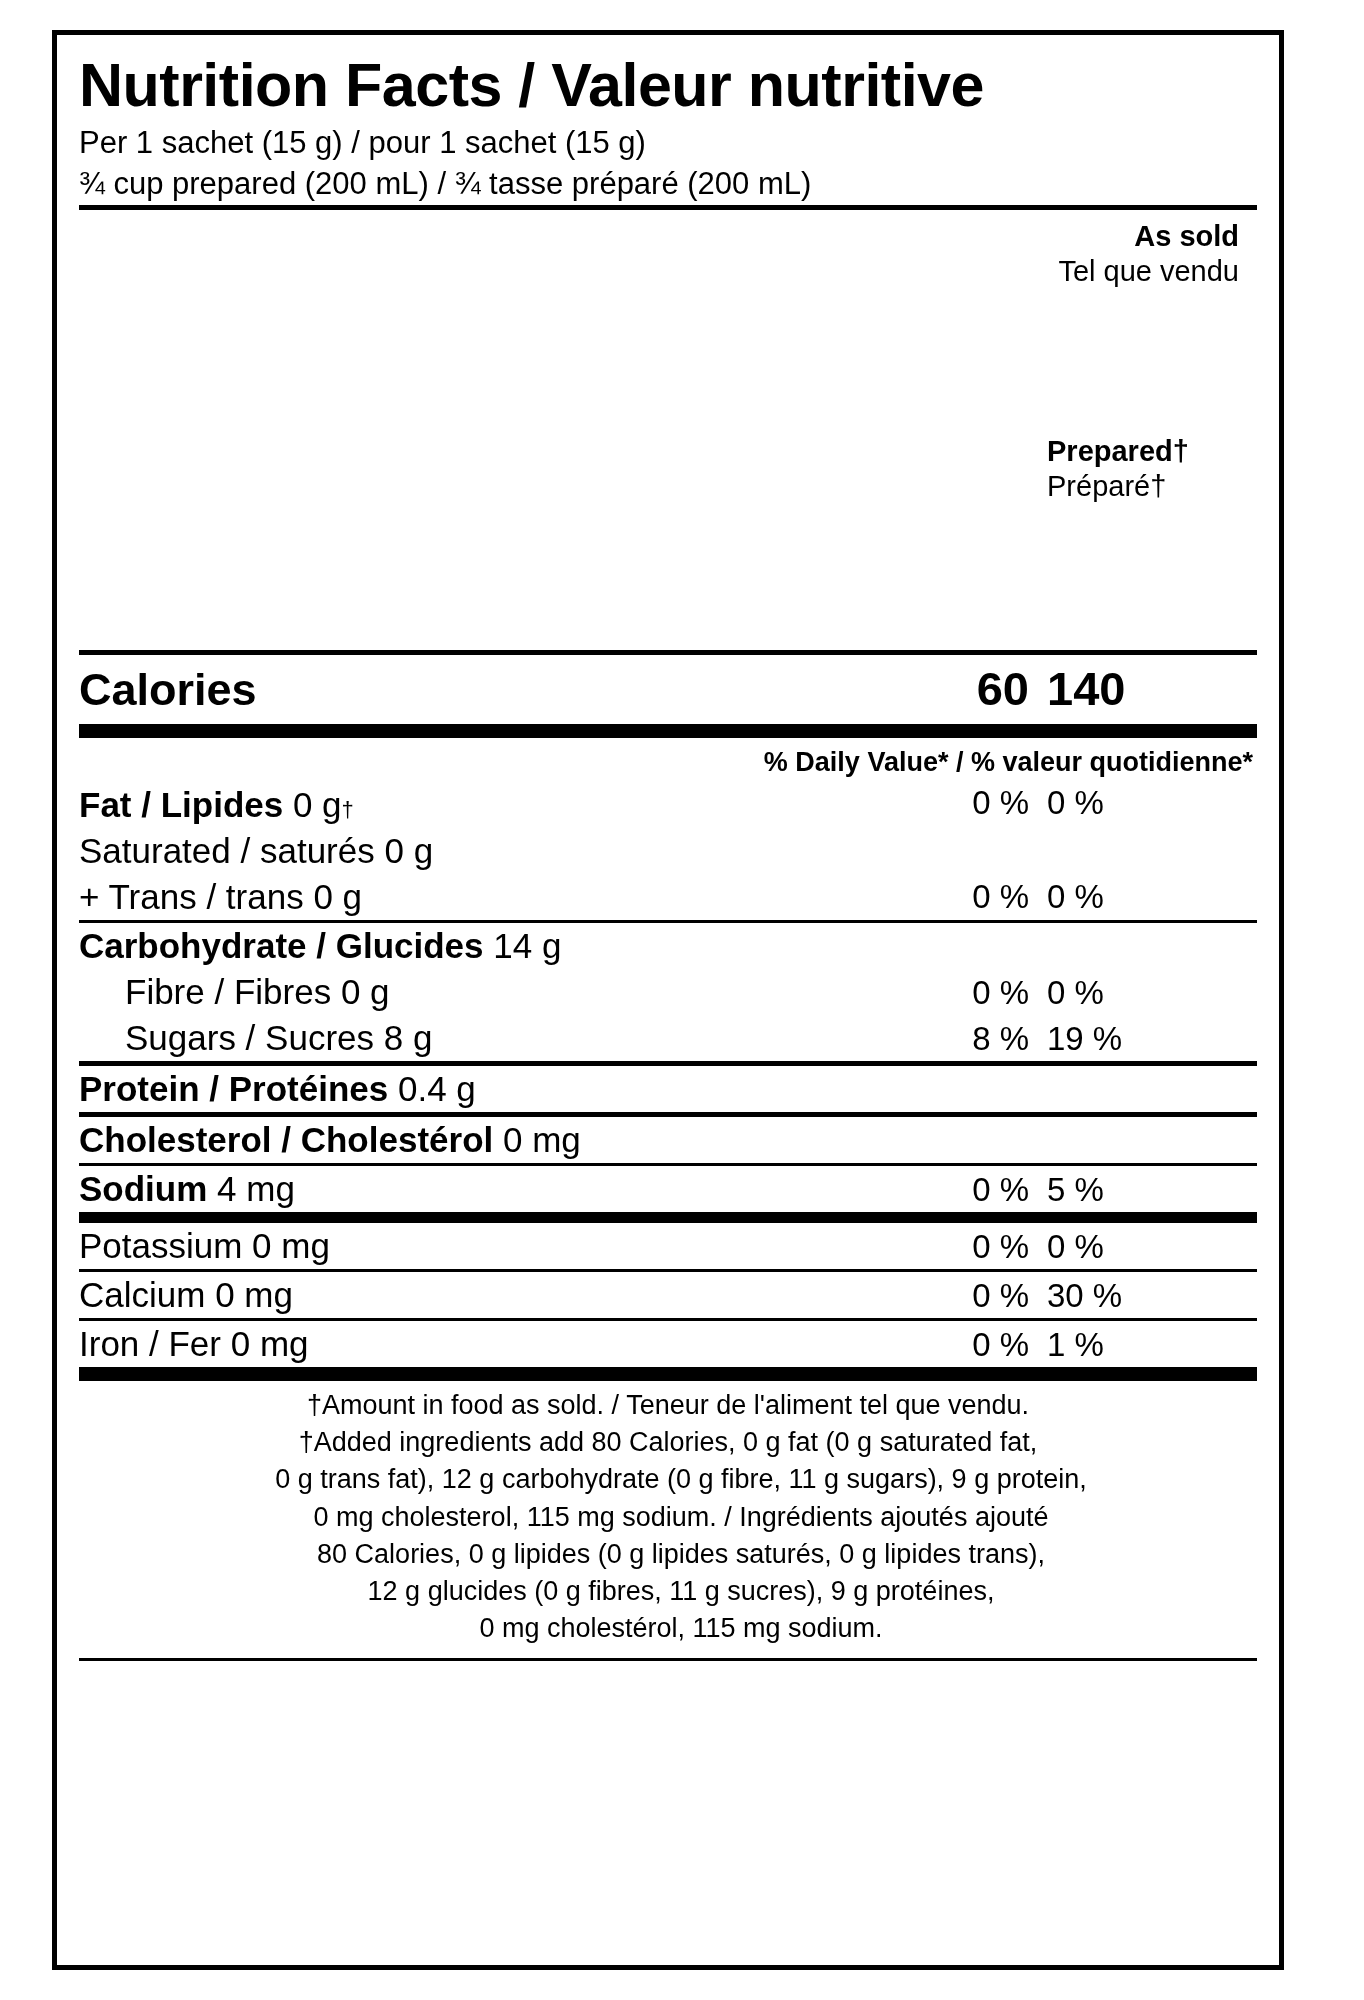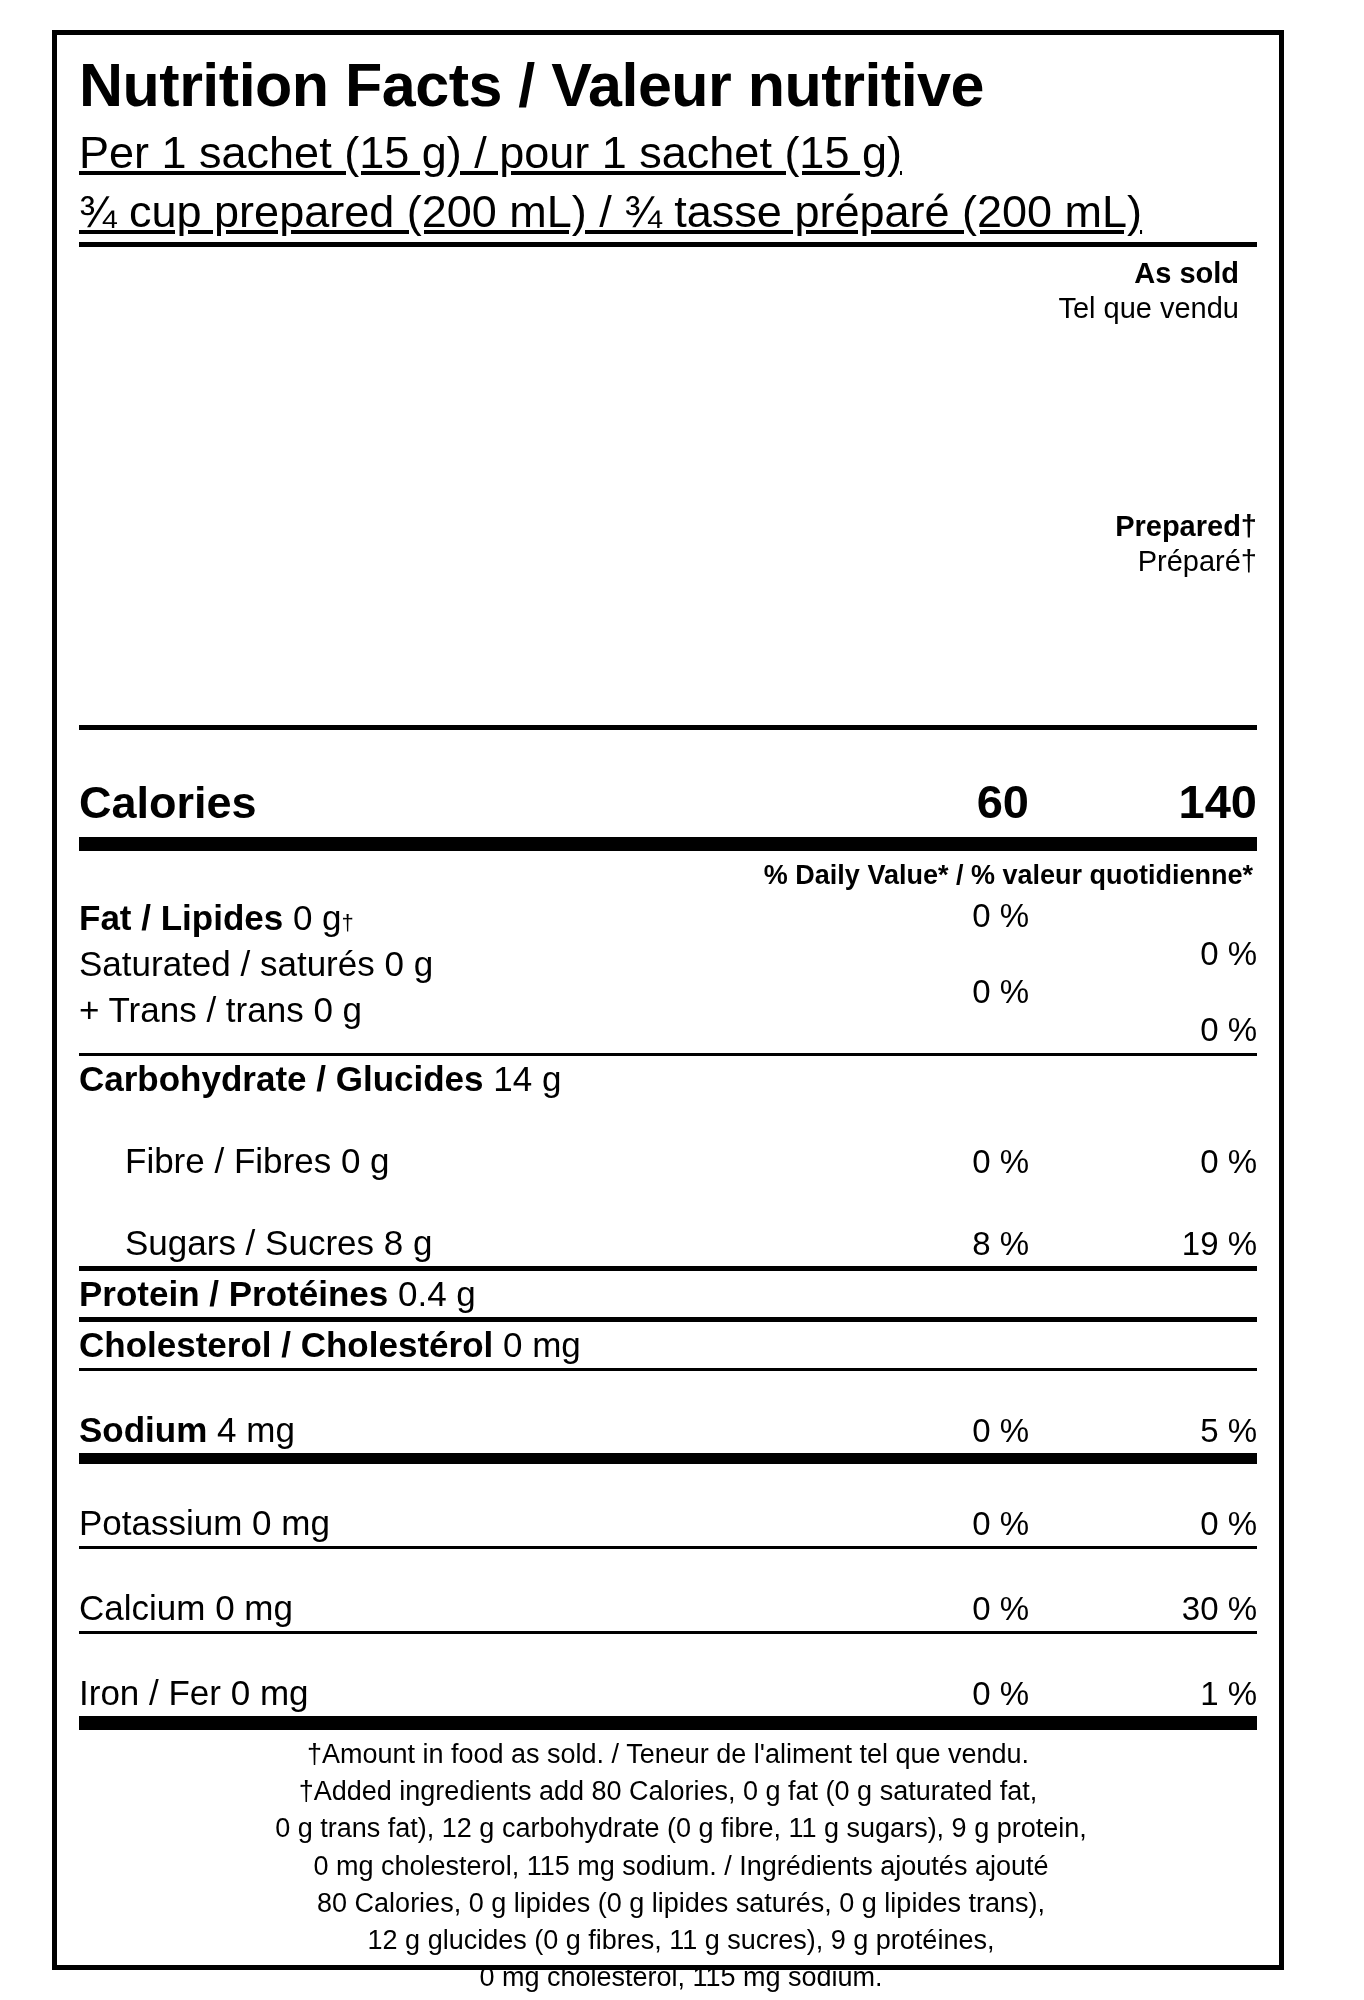--- a/index.html
+++ b/index.html
@@ -30,25 +30,24 @@
   
   .title {
     font-size: 61px;
     font-weight: bold;
     letter-spacing: -0.5px;
     line-height: 1.05;
     white-space: nowrap;
     margin-top: 8px;
   }
   .serving {
-    font-size: 45px;
+    font-size: 31px;
     line-height: 1.32;
     margin-top: 6px;
     white-space: nowrap;
-    text-decoration: underline;
   }
   .serving.second {
     margin-top: 0;
   }
 
   
   .rule-thin   { border-top: 3px solid #000; margin: 0; }
   .rule-med    { border-top: 5px solid #000; margin: 0; }
   .rule-thick  { border-top: 11px solid #000; margin: 0; }
   .rule-xthick { border-top: 14px solid #000; margin: 0; }
@@ -63,23 +62,21 @@
   .c-mid {
     width: 215px;
     flex: 0 0 215px;
     text-align: right;
     padding-right: 18px;
     box-sizing: border-box;
   }
   .c-right {
     width: 210px;
     flex: 0 0 210px;
-    text-align: right;
     box-sizing: border-box;
-    margin-top: 38px;
   }
 
   
   .colhead {
     padding: 9px 0 6px 0;
     flex-direction: column;
   }
   .colhead .c-mid, .colhead .c-right {
     font-size: 29px;
     line-height: 1.22;

